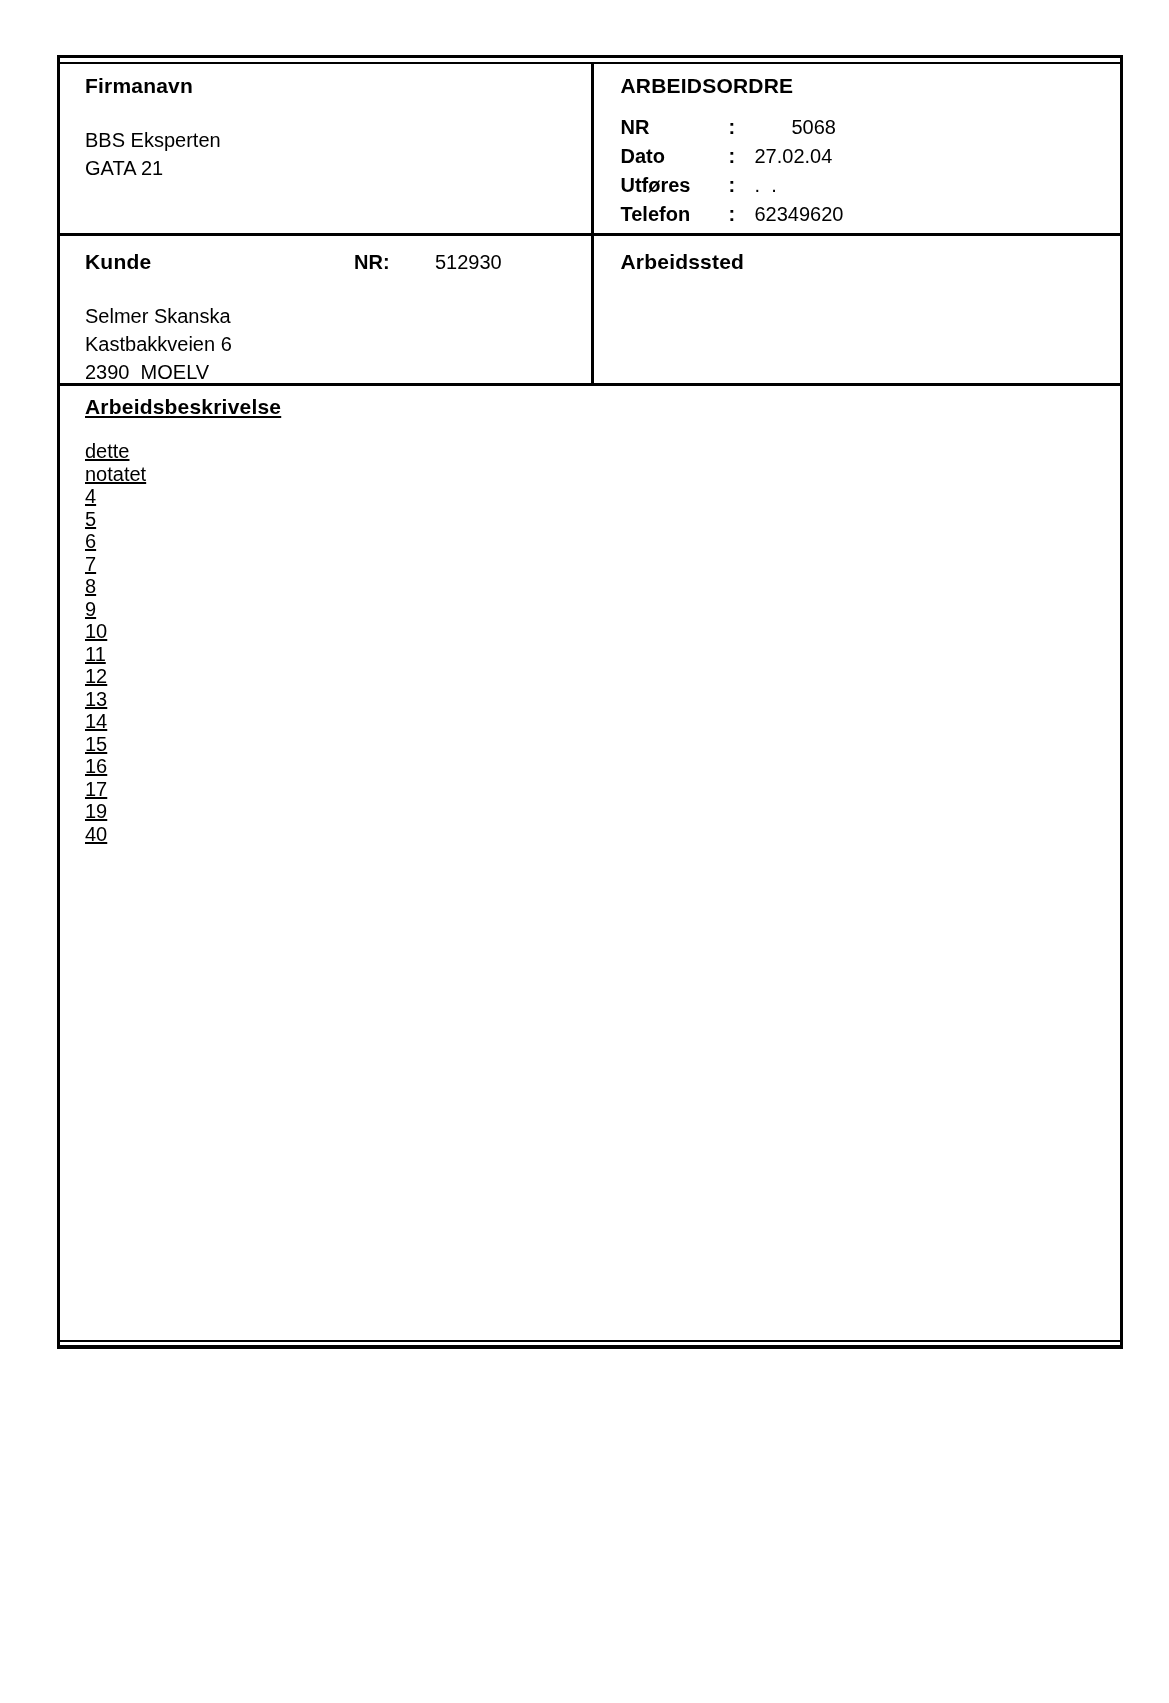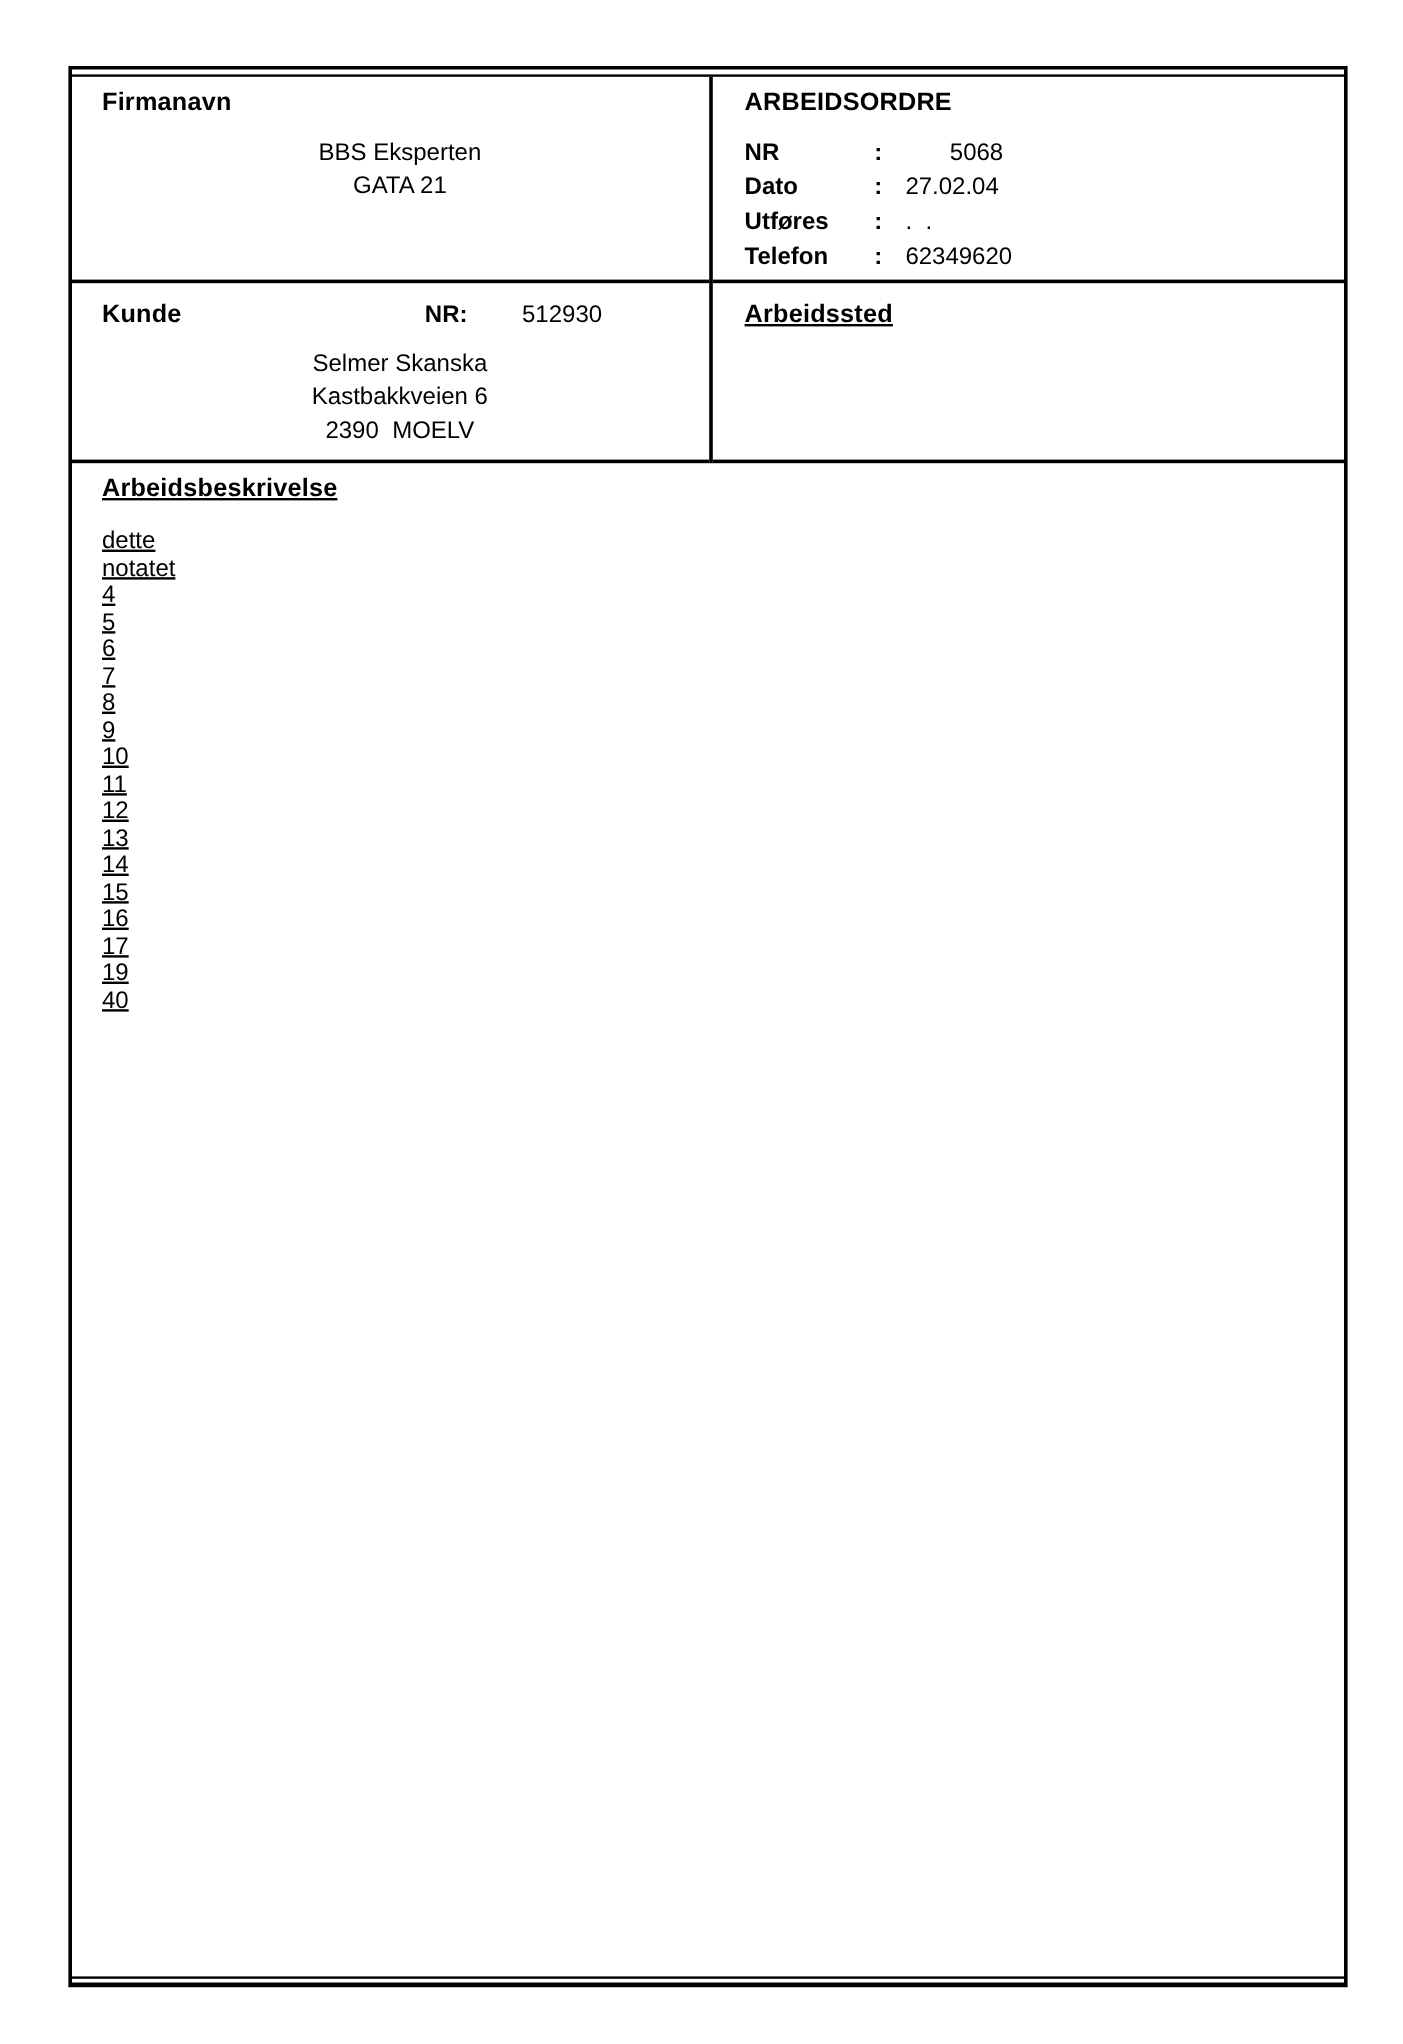--- a/index.html
+++ b/index.html
@@ -9,21 +9,21 @@
     font-family: "Liberation Sans", sans-serif;
     color: #000000;
   }
   body { height: 1703px; overflow: hidden; position: relative; }
 
   .form-box {
     position: absolute;
     left: 57px;
     top: 55px;
     width: 1066px;
-    height: 1601px;
+    height: 1294px;
     border-left: 3px solid #000;
     border-right: 3px solid #000;
     border-top: 3px solid #000;
     border-bottom: 4px solid #000;
     background: #fff;
   }
   
   .top-inner-rule { height: 6px; border-bottom: 2px solid #000; }
   
   .bottom-inner-rule {
@@ -37,30 +37,30 @@
   .col-left  { width: 533px; }
   .col-right { width: 530px; border-left: 3px solid #000; }
 
   .cell { overflow: hidden; }
   .cell-top    { height: 172px; border-bottom: 3px solid #000; }
   .cell-bottom { height: 150px; border-bottom: 3px solid #000; }
 
   .cell-firmanavn   { padding: 10px 10px 0 25px; }
   .cell-arbeidsordre{ padding: 10px 10px 0 26px; }
   .cell-kunde       { padding: 14px 10px 0 25px; }
-  .cell-arbeidssted { padding: 14px 10px 0 26px; text-decoration: underline; }
+  .cell-arbeidssted { padding: 14px 10px 0 26px; }
 
   .heading {
     font-size: 21px;
     font-weight: bold;
     line-height: 24px;
     letter-spacing: 0.2px;
   }
 
-  .addr { margin-top: 15px; text-align: center; }
+  .addr { margin-top: 28px; }
   .addr-line {
     font-size: 20px;
     line-height: 28px;
     white-space: pre;
   }
 
   
   .ao-rows { margin-top: 15px; }
   .ao-row { display: flex; font-size: 20px; line-height: 29px; }
   .ao-label { font-weight: bold; width: 108px; }

